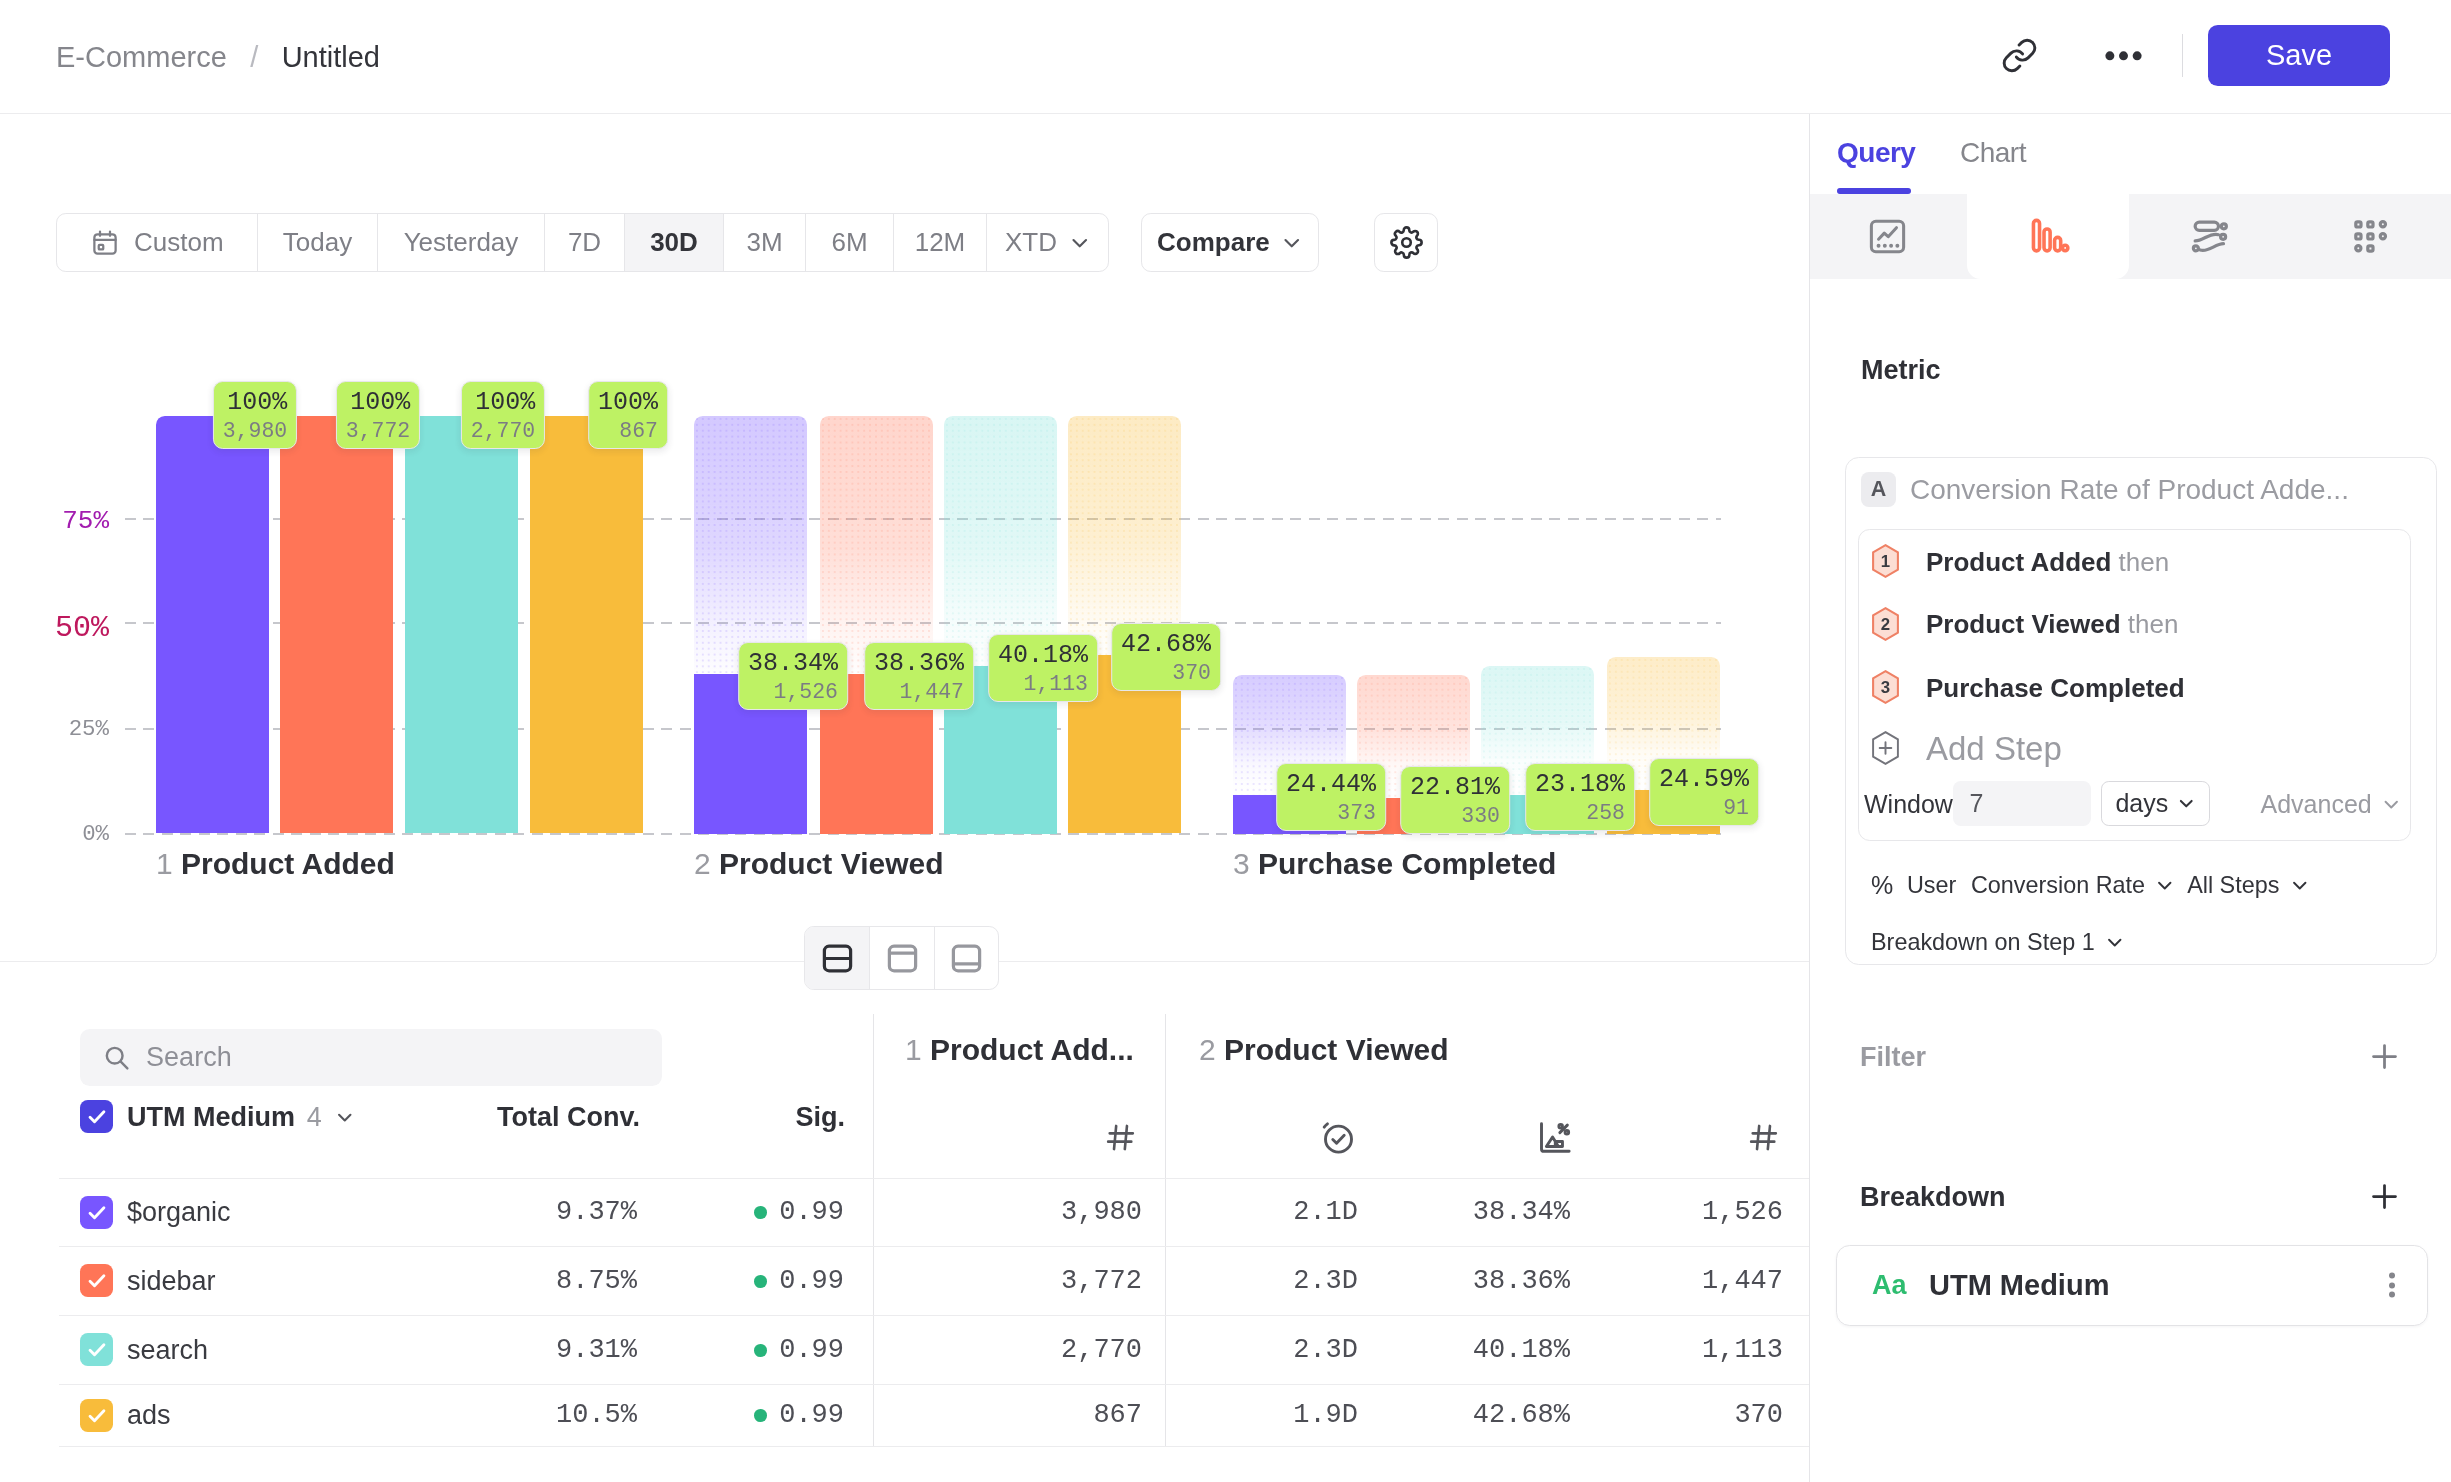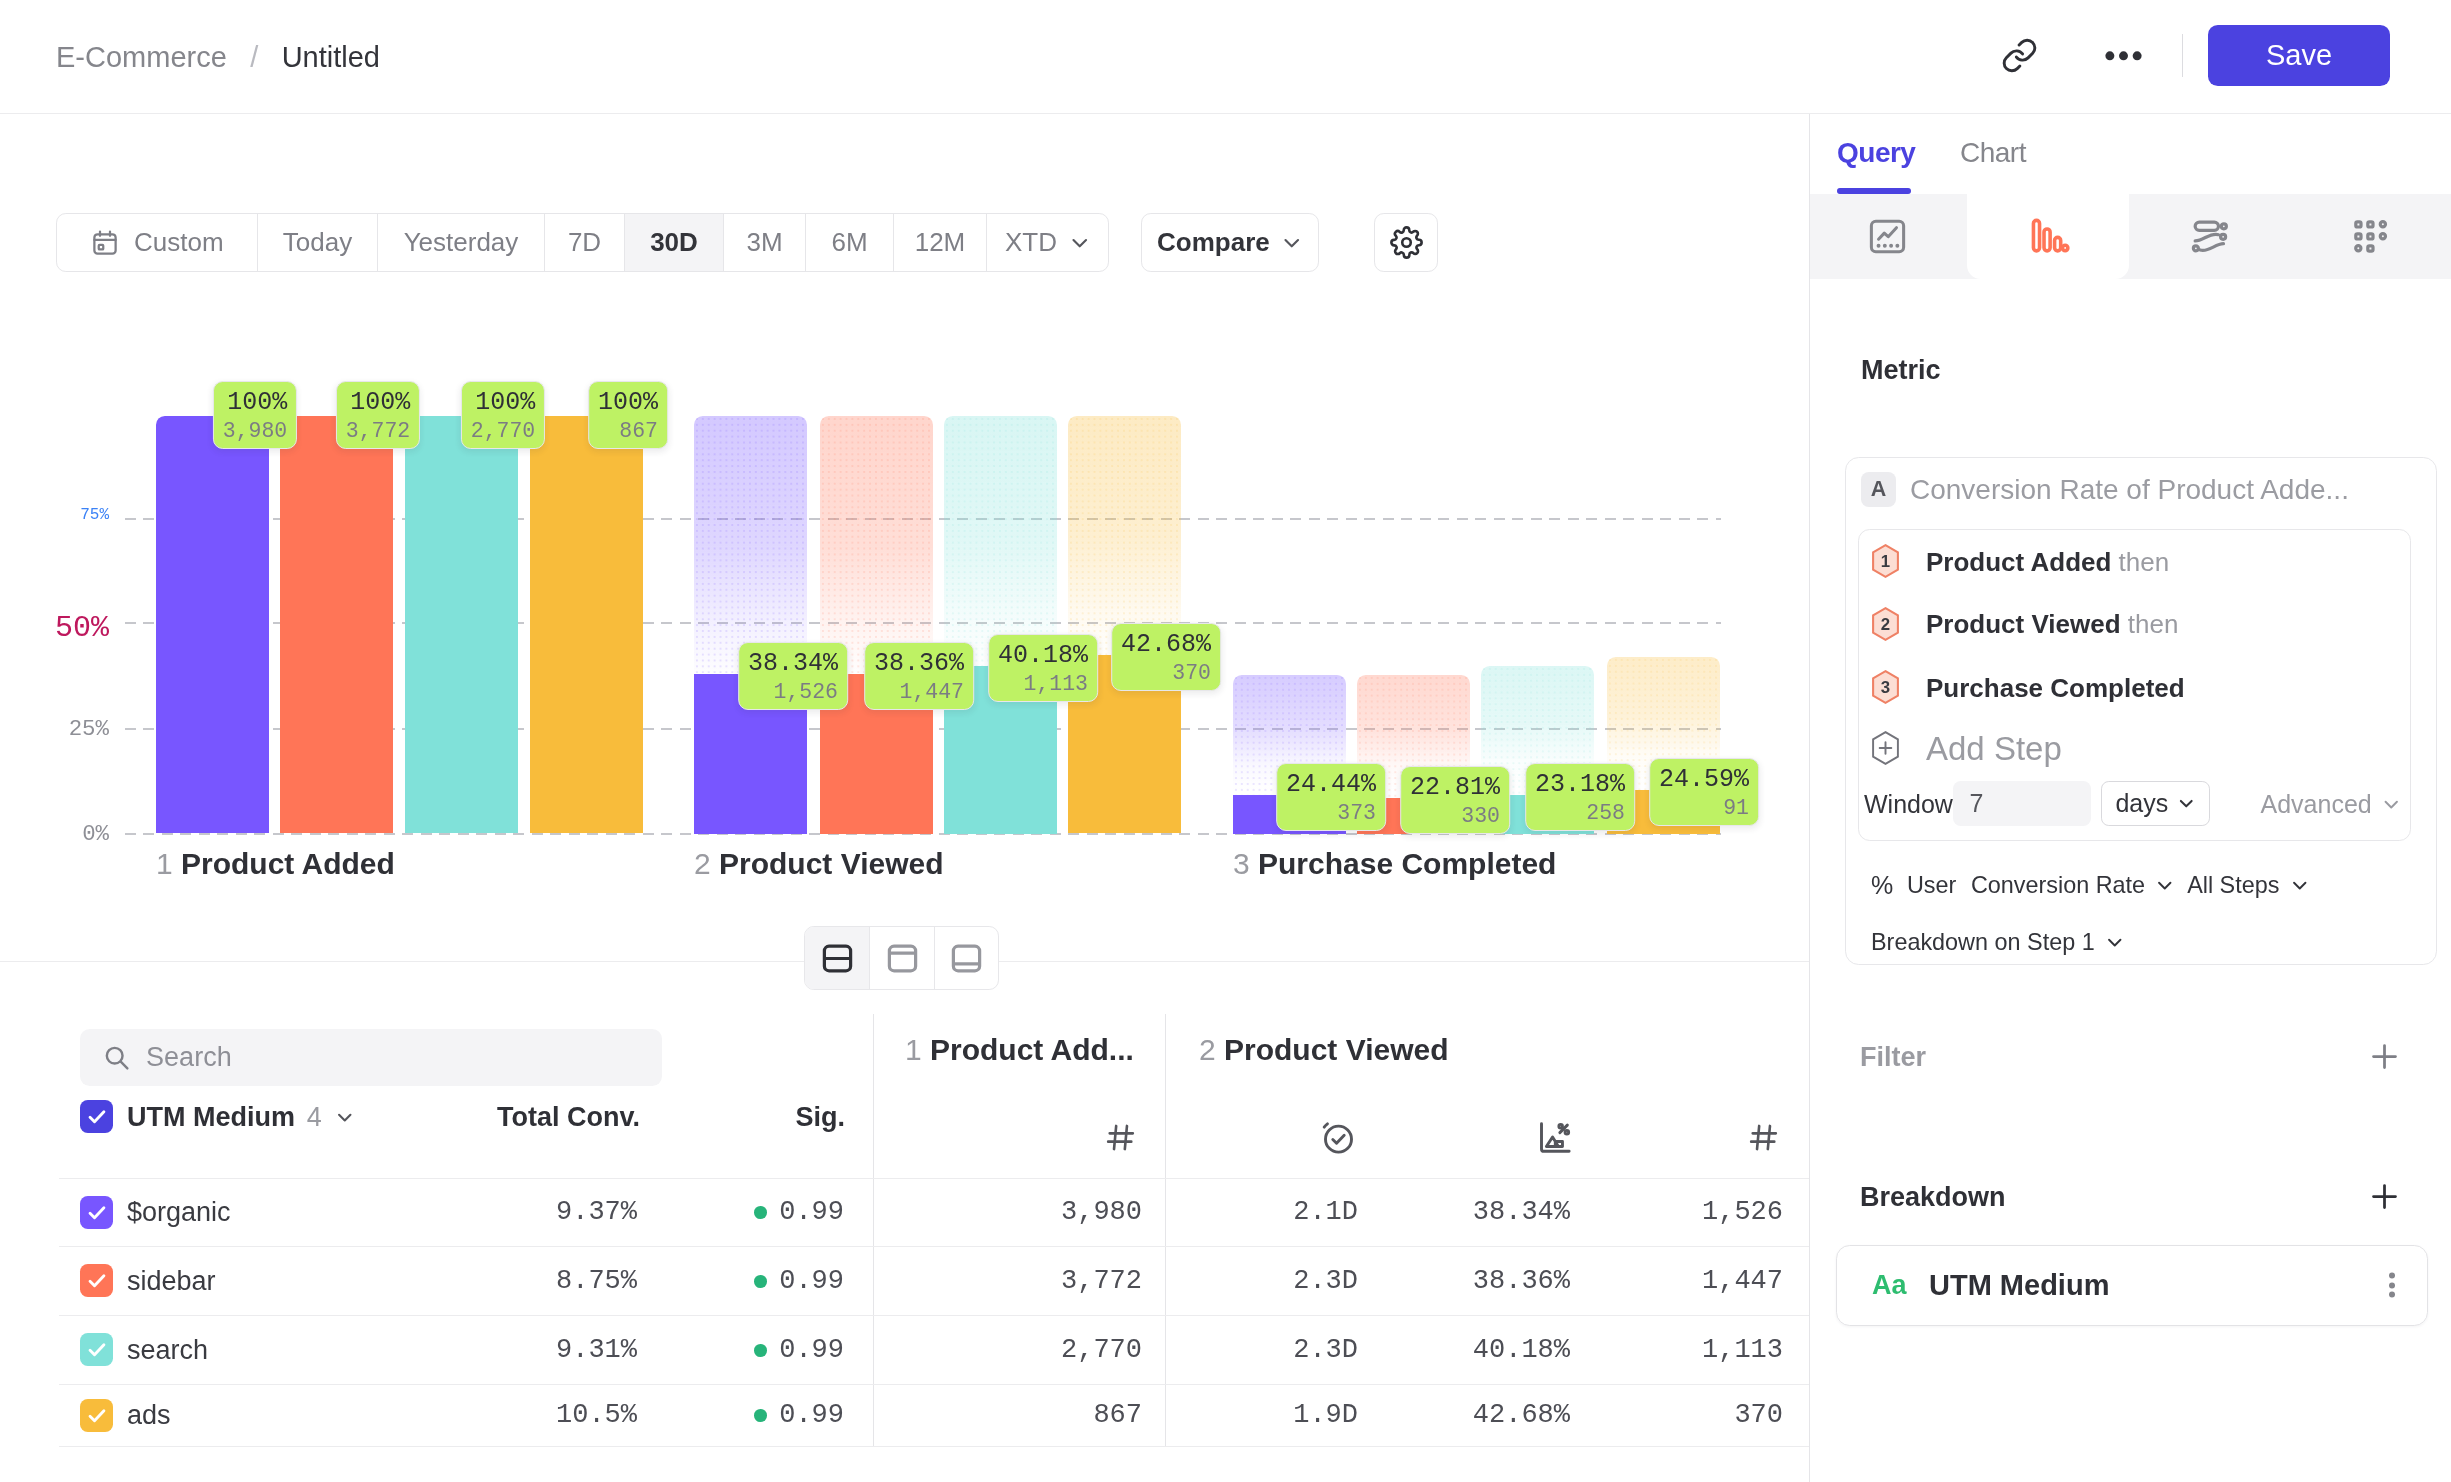--- a/index.html
+++ b/index.html
@@ -75,21 +75,21 @@
       </svg>
   </div>
   <div class="abs flex" style="left:1374px;top:213px;width:64px;height:59px;border:1px solid #e6e6e9;border-radius:9.8px;justify-content:center;">
     <svg width="33" height="33" viewBox="0 0 24 24" fill="none" stroke="#2f3036" stroke-width="1.9" stroke-linecap="round" stroke-linejoin="round">
       <circle cx="12" cy="12" r="3.1"></circle>
       <path d="M19.4 15a1.65 1.65 0 0 0 .33 1.82l.06.06a2 2 0 1 1-2.83 2.83l-.06-.06a1.65 1.65 0 0 0-1.82-.33 1.65 1.65 0 0 0-1 1.51V21a2 2 0 1 1-4 0v-.09A1.65 1.65 0 0 0 9 19.4a1.65 1.65 0 0 0-1.82.33l-.06.06a2 2 0 1 1-2.83-2.83l.06-.06a1.65 1.65 0 0 0 .33-1.82 1.65 1.65 0 0 0-1.51-1H3a2 2 0 1 1 0-4h.09A1.65 1.65 0 0 0 4.6 9a1.65 1.65 0 0 0-.33-1.82l-.06-.06a2 2 0 1 1 2.83-2.83l.06.06a1.65 1.65 0 0 0 1.82.33H9a1.65 1.65 0 0 0 1-1.51V3a2 2 0 1 1 4 0v.09a1.65 1.65 0 0 0 1 1.51 1.65 1.65 0 0 0 1.82-.33l.06-.06a2 2 0 1 1 2.83 2.83l-.06.06a1.65 1.65 0 0 0-.33 1.82V9a1.65 1.65 0 0 0 1.51 1H21a2 2 0 1 1 0 4h-.09a1.65 1.65 0 0 0-1.51 1z"></path>
     </svg>
   </div>
 
 
-  <div class="abs mono" style="left:39px;top:506px;width:70px;text-align:right;font-size:16px;color:#3b82f6;">75%</div>
+  <div class="abs mono" style="left:39px;top:506px;width:70px;text-align:right;font-size:26px;color:#a21caf;">75%</div>
   <div class="abs mono" style="left:39px;top:611px;width:70px;text-align:right;font-size:30px;color:#be185d;">50%</div>
   <div class="abs mono" style="left:39px;top:716px;width:70px;text-align:right;font-size:22.4px;color:#8e8f96;">25%</div>
   <div class="abs mono" style="left:39px;top:821px;width:70px;text-align:right;font-size:22.4px;color:#8e8f96;">0%</div>
   <div class="abs" style="left:125px;top:518px;width:1596px;height:2px;background:repeating-linear-gradient(90deg,#c6c7cc 0 10.7px,transparent 10.7px 18.5px);"></div>
   <div class="abs" style="left:125px;top:622px;width:1596px;height:2px;background:repeating-linear-gradient(90deg,#c6c7cc 0 10.7px,transparent 10.7px 18.5px);"></div>
   <div class="abs" style="left:125px;top:728px;width:1596px;height:2px;background:repeating-linear-gradient(90deg,#c6c7cc 0 10.7px,transparent 10.7px 18.5px);"></div>
   <div class="abs" style="left:125px;top:833px;width:1596px;height:2px;background:repeating-linear-gradient(90deg,#c6c7cc 0 10.7px,transparent 10.7px 18.5px);"></div>
 
   <div class="abs" style="left:156px;top:416px;width:113px;height:417px;background:#7856ff;border-radius:8.8px 8.8px 0 0;"></div>
   <div class="abs" style="left:280px;top:416px;width:113px;height:417px;background:#ff7557;border-radius:8.8px 8.8px 0 0;"></div>

